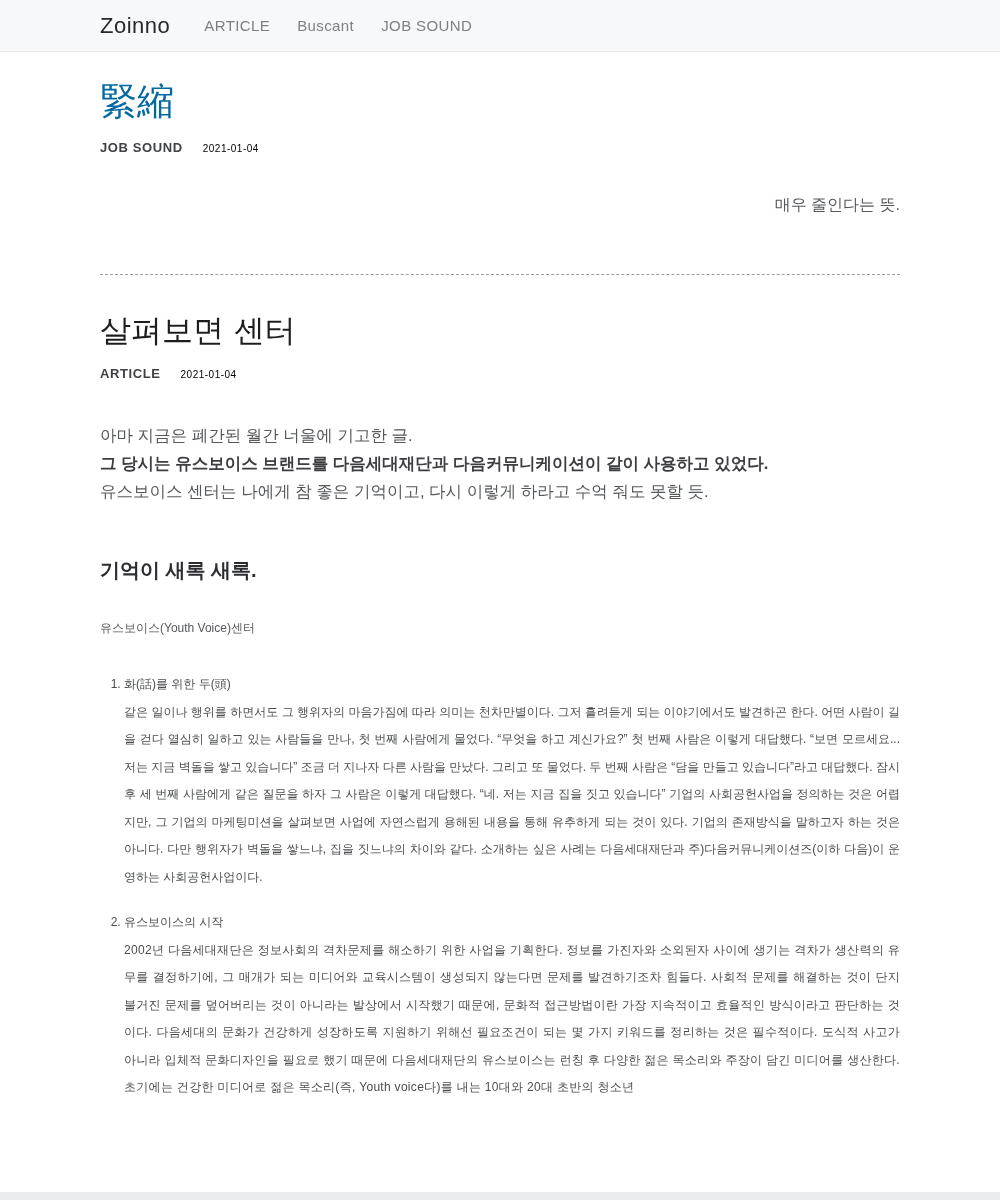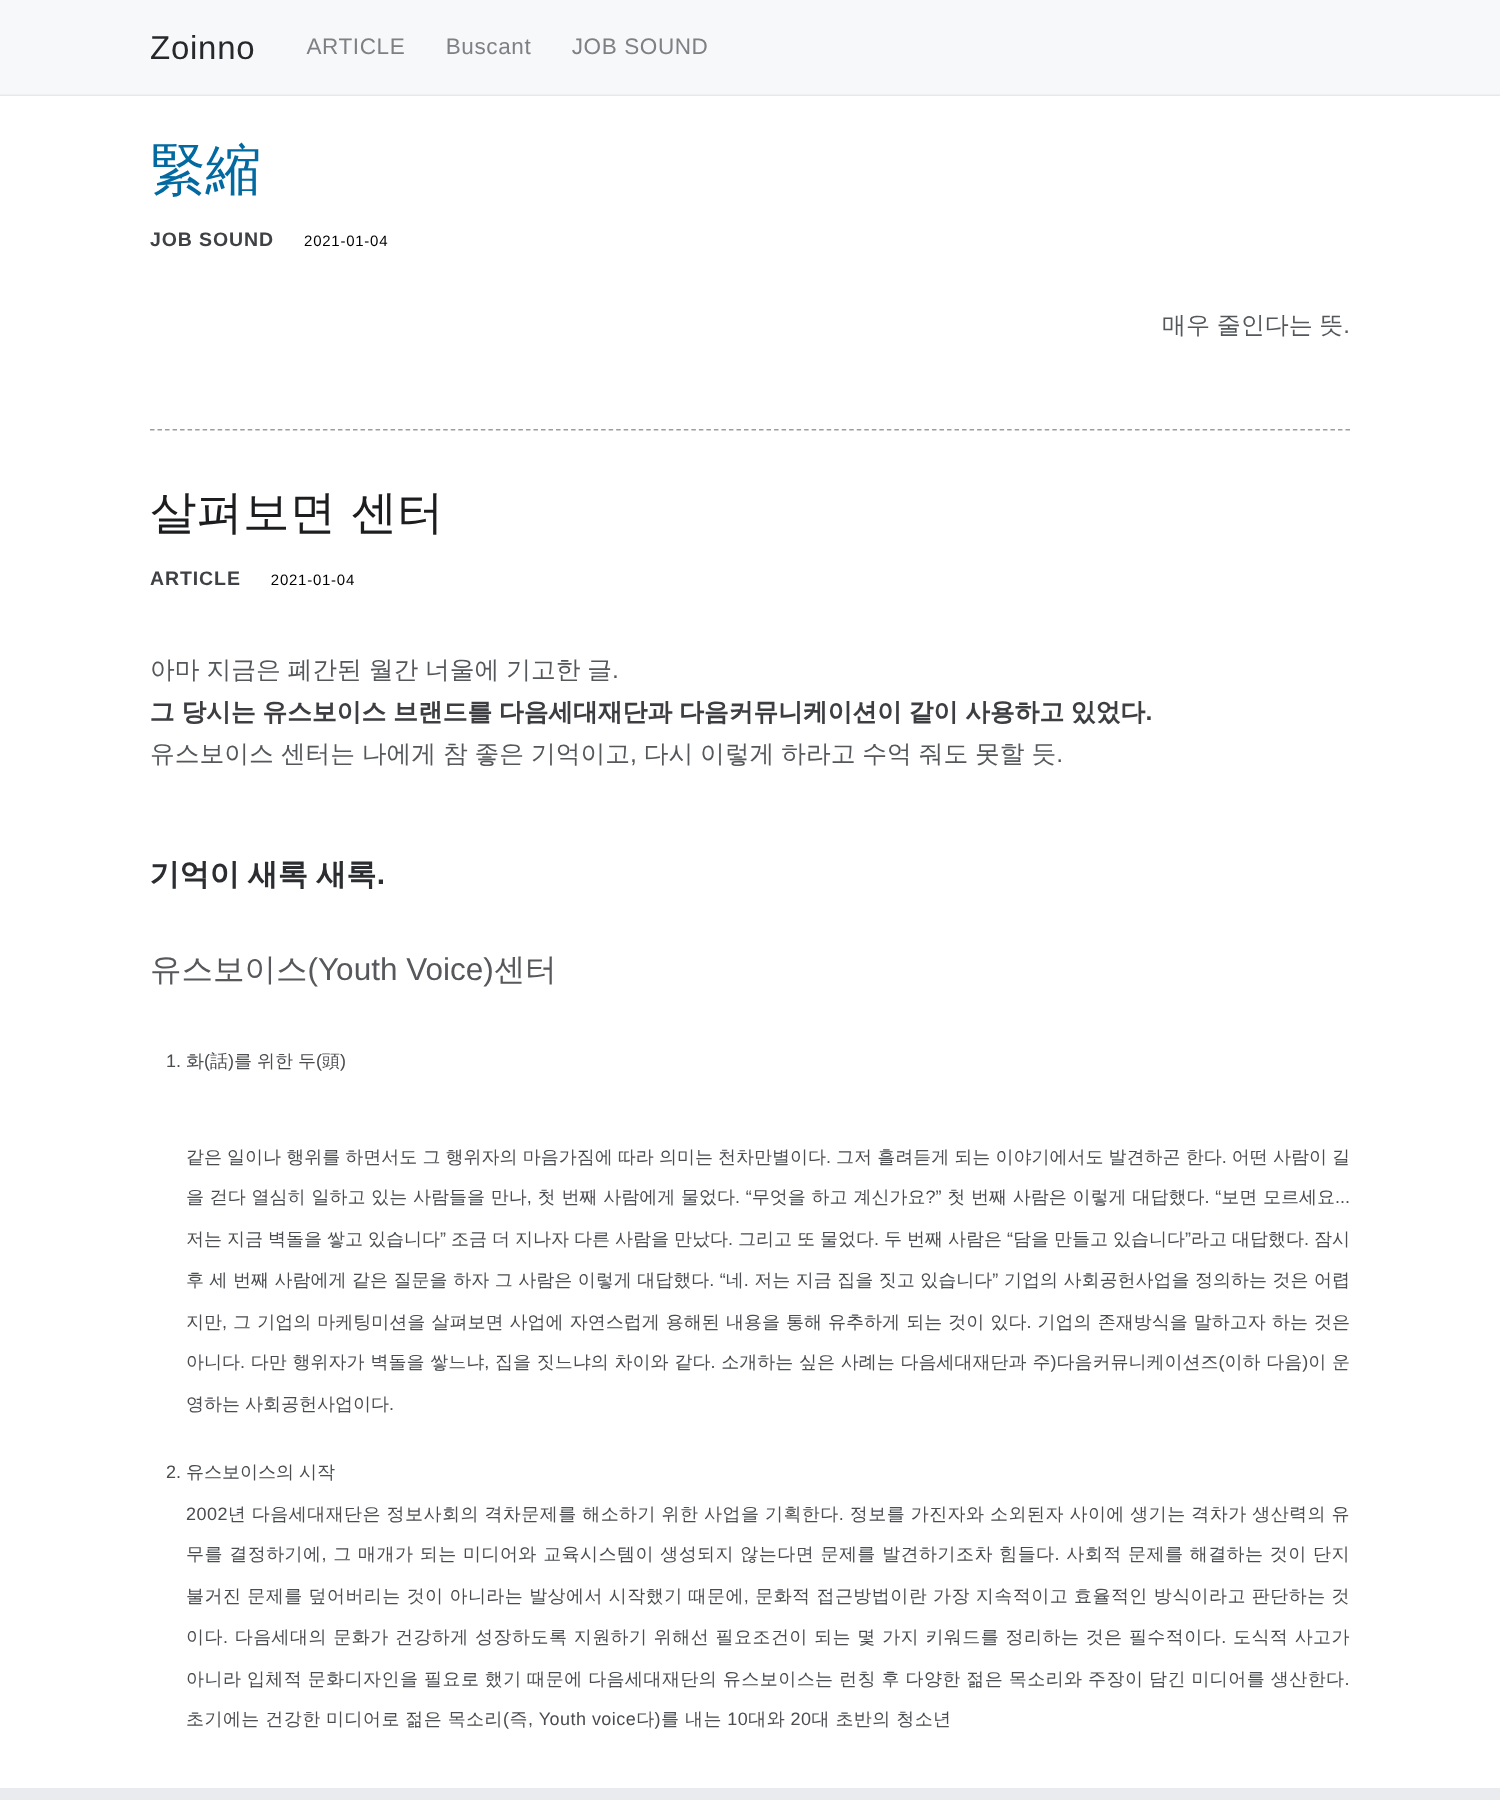--- a/index.html
+++ b/index.html
@@ -7,21 +7,21 @@
   body {
     width: 1000px; height: 1200px; overflow: hidden;
     background: #ffffff;
     font-family: "Liberation Sans", "DejaVu Sans", sans-serif;
     color: #444;
   }
   .page { position: relative; width: 1000px; height: 1200px; overflow: hidden; }
 
   
   .site-header {
-    height: 64px; width: 100%;
+    height: 52px; width: 100%;
     background: #f7f8f9;
     border-bottom: 1px solid #e8e8ea;
     display: flex; align-items: center;
     padding: 0 100px;
   }
   .logo {
     font-size: 22px; font-weight: 500; color: #26282b;
     letter-spacing: 0.5px; margin-right: 34px; cursor: pointer;
   }
   .nav { display: flex; gap: 27px; }
@@ -53,28 +53,28 @@
   .post2-title {
     margin: 36px 0 0 0;
     font-family: "DejaVu Serif", "Liberation Serif", serif;
     font-size: 31px; line-height: 1.25; font-weight: 500; color: #1c1d1f;
     cursor: pointer;
   }
   .intro { margin-top: 40px; font-size: 16.5px; line-height: 28px; color: #55585b; }
   .intro-line-strong { font-weight: 700; color: #3c3e41; }
 
   .subheading { margin: 52px 0 0 0; font-size: 20px; font-weight: 800; color: #2b2d30; }
-  .subtitle-line { margin-top: 36px; font-size: 21px; color: #56585b; }
+  .subtitle-line { margin-top: 36px; font-size: 12px; color: #56585b; }
 
   ol.post-list { margin: 34px 0 0 0; padding-left: 24px; color: #4a4c4f; }
   ol.post-list > li { font-size: 12px; line-height: 27.5px; }
   ol.post-list > li + li { margin-top: 18px; }
   .li-title { color: #4a4c4f; }
   .li-body { text-align: justify; color: #4a4c4f; }
-  .li-body.weight-med { font-weight: 500; margin-top: 36px; }
+  .li-body.weight-med { font-weight: 500; }
   .li-body.spaced { letter-spacing: 0.3px; }
 
   .bottom-strip {
     position: absolute; left: 0; top: 1192px; width: 1000px; height: 8px;
     background: #e9ebee;
   }
 </style>
 </head>
 <body>
 

